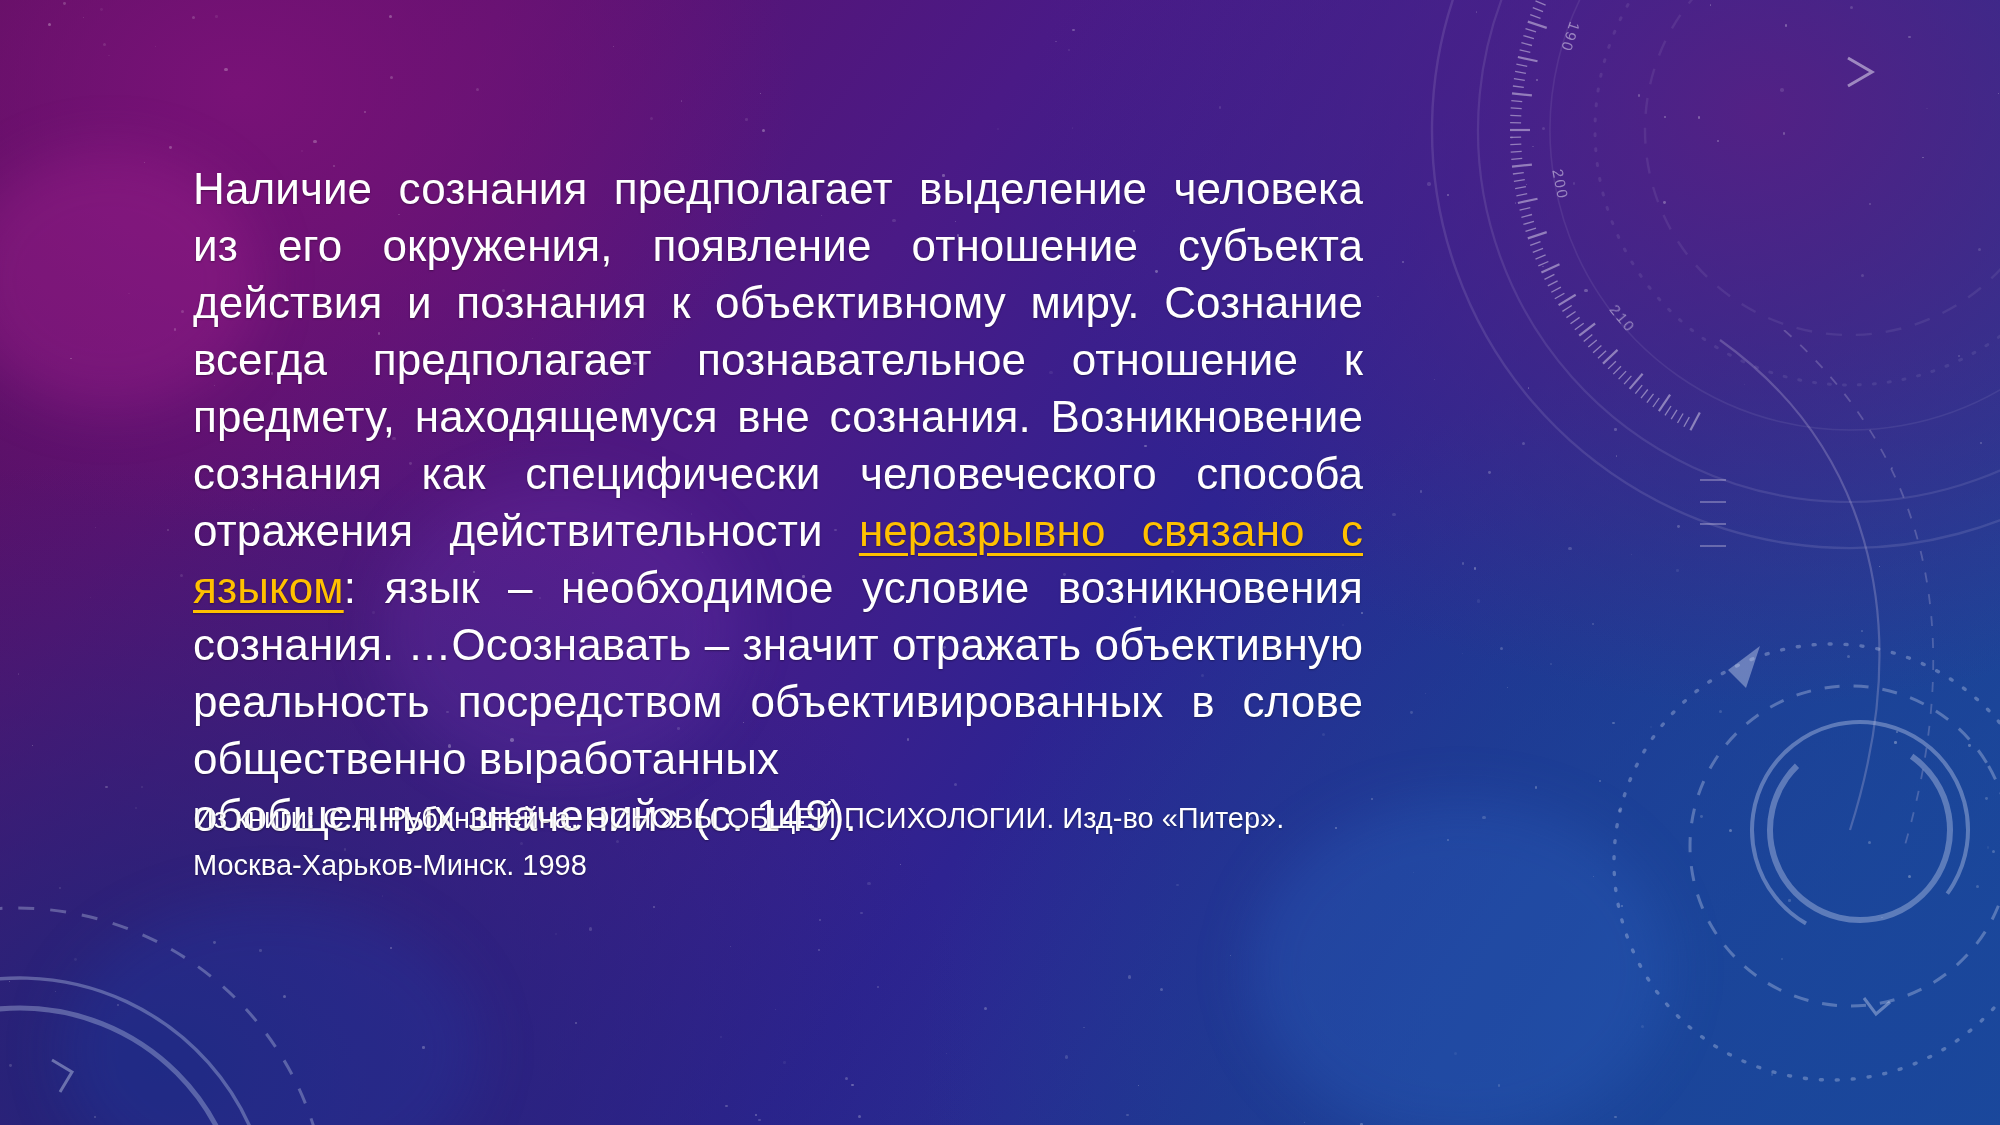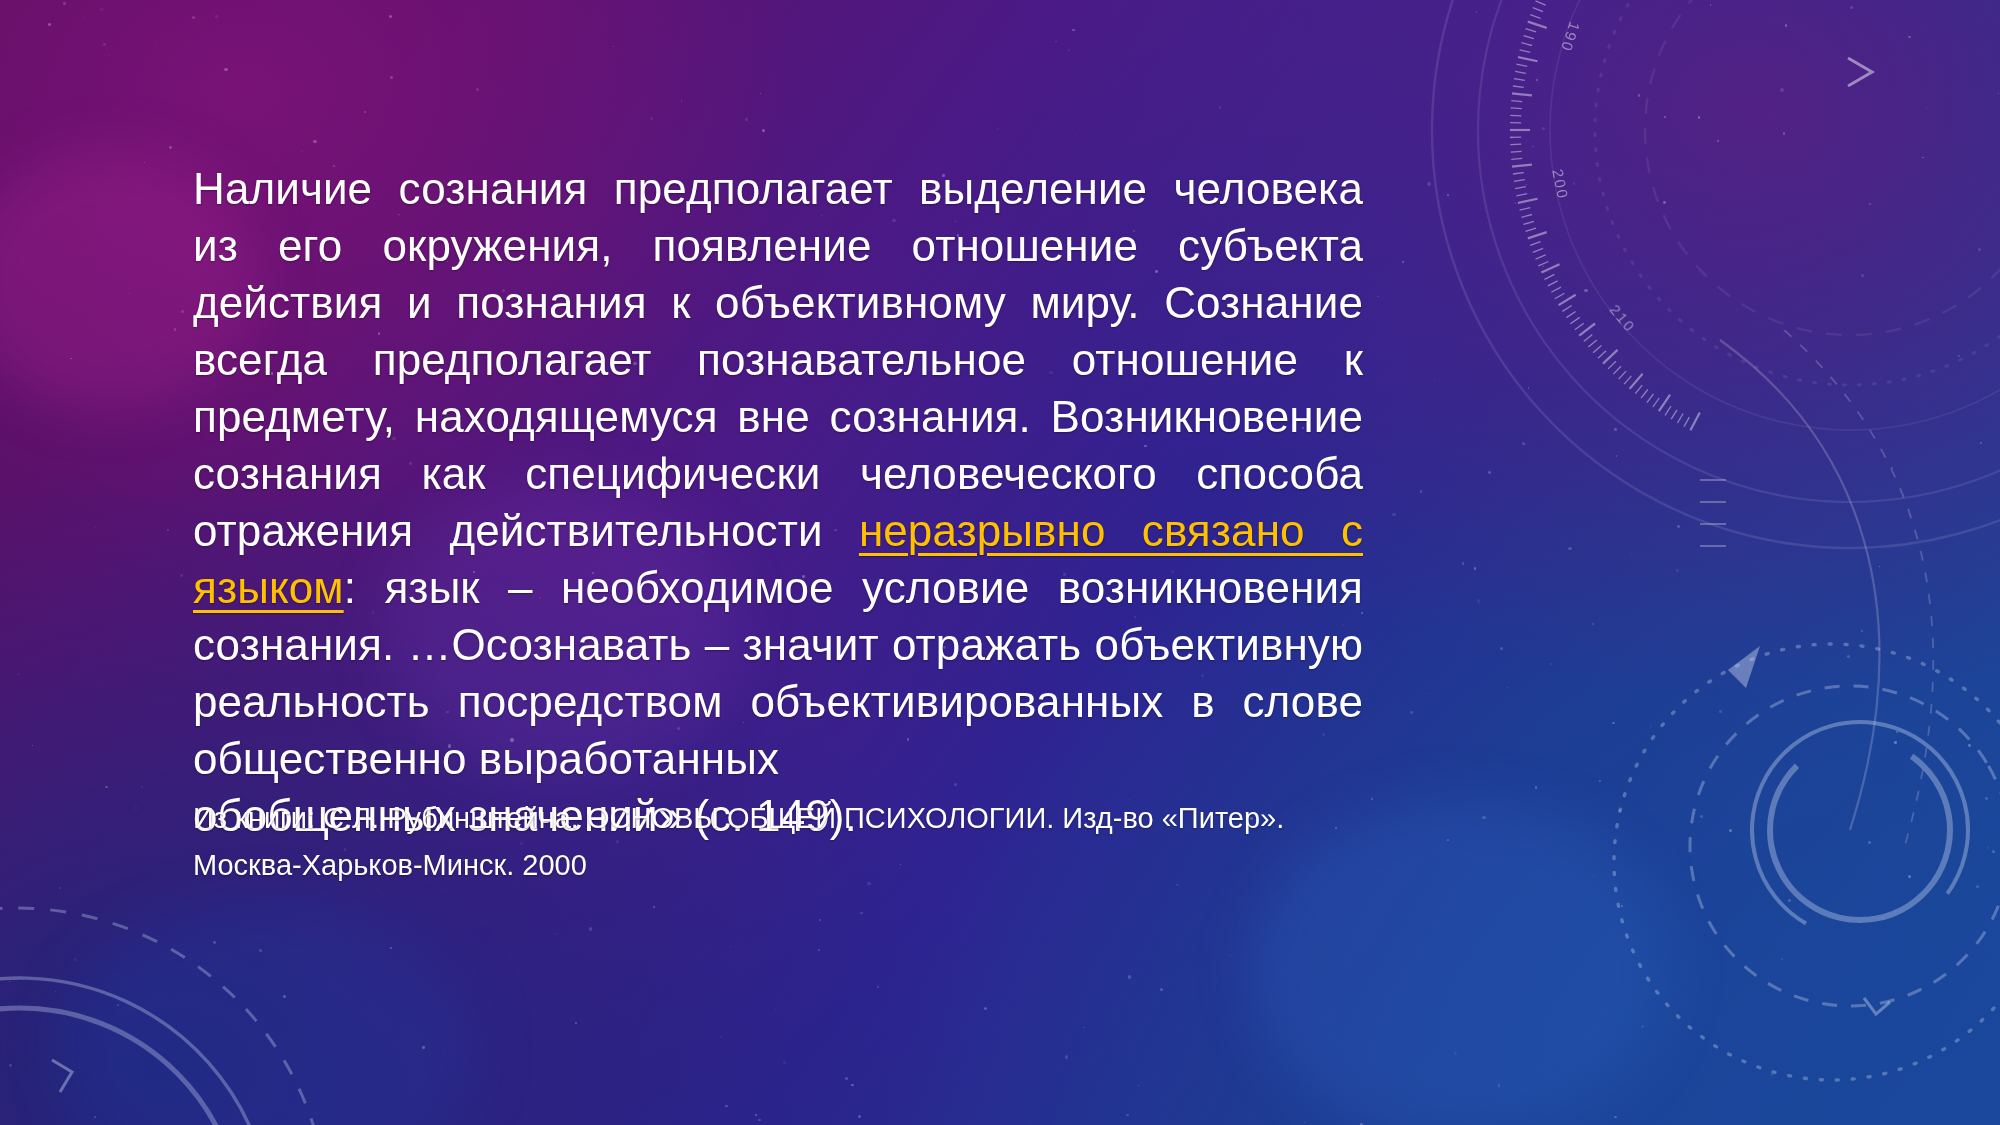--- a/index.html
+++ b/index.html
@@ -604,17 +604,17 @@
       </g>
     </svg>
   </div>
 
   <div class="content">
 
     <div class="body-text"><span>Наличие сознания предполагает выделение человека из его окружения, появление отношение субъекта действия и познания к объективному миру. Сознание всегда предполагает познавательное отношение к предмету, находящемуся вне сознания. Возникновение сознания как специфически человеческого способа отражения действительности </span><span class="hl">неразрывно связано с языком</span><span>: язык – необходимое условие возникновения сознания. …Осознавать – значит отражать объективную реальность посредством объективированных в слове общественно выработанных </span><span class="lastline">обобщенных значений» (с. 149).</span></div>
 
     <div class="source">
       <div>Из книги: С.Л. Рубинштейна. ОСНОВЫ ОБЩЕЙ ПСИХОЛОГИИ. Изд-во «Питер».</div>
-      <div>Москва-Харьков-Минск. 2000</div>
+      <div>Москва-Харьков-Минск. 1998</div>
     </div>
 
   </div>
 </div>
 
 </body></html>

